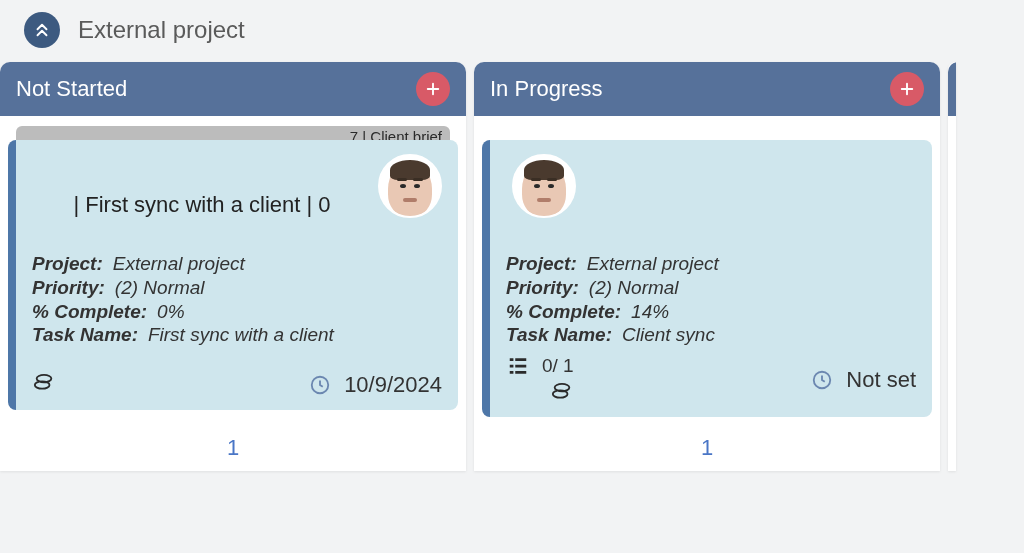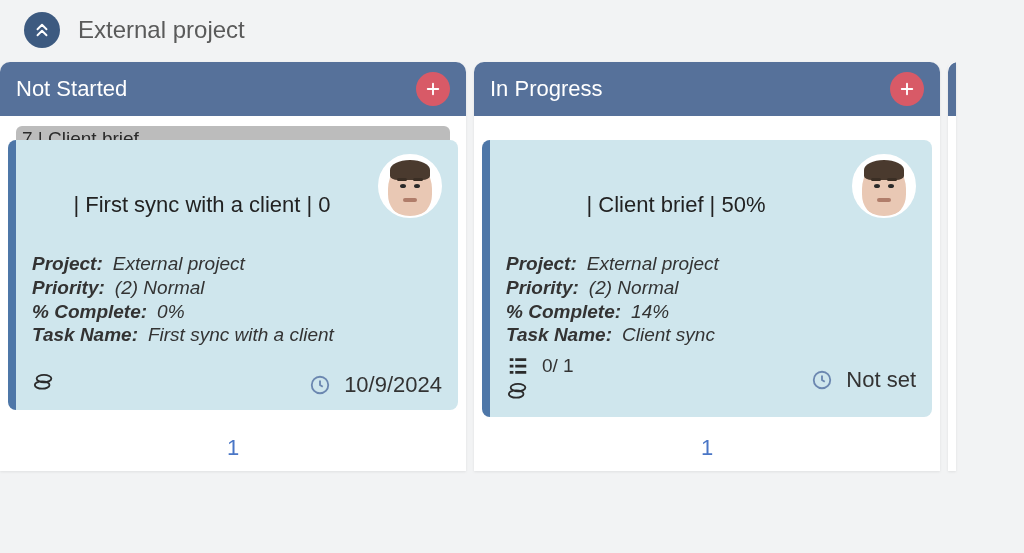--- a/index.html
+++ b/index.html
@@ -65,24 +65,25 @@
   }
   .col-body { padding: 24px 8px 10px 8px; flex: 1; }
   .card-wrap { position: relative; }
   .predecessor-chip {
     position: absolute;
     top: -14px;
     left: 8px;
     right: 8px;
     background: #bcbcbc;
     color: #2a2a2a;
-    font-size: 19px;
+    font-size: 15px;
     padding: 2px 8px 2px 6px;
     border-radius: 6px 6px 0 0;
     z-index: 0;
+    text-align: right;
   }
   .card {
     position: relative;
     background: #cfe6ed;
     border-left: 8px solid #4e77a8;
     border-radius: 8px;
     padding: 14px 16px 12px 16px;
     min-height: 270px;
     display: flex;
     flex-direction: column;
@@ -128,21 +129,21 @@
   .fields { font-size: 19px; line-height: 1.25; font-style: italic; }
   .field-row { display: flex; gap: 10px; }
   .field-label { font-weight: 700; }
   .card-spacer { flex: 1; }
   .card-foot {
     display: flex;
     align-items: center;
     justify-content: space-between;
     margin-top: 8px;
   }
-  .foot-left { display:flex; flex-direction:column; gap:6px; }
+  .foot-left { display:flex; flex-direction:column; gap:6px;align-items:flex-end; }
   .foot-left-row { display:flex; align-items:center; gap:12px; font-size:19px; }
   .icon { width:24px; height:22px; display:inline-flex; }
   .icon svg { width:100%; height:100%; stroke:#2b2b2b; fill:none; stroke-width:2; }
   .foot-right { display:flex; align-items:center; gap:12px; font-size:22px; color:#333; }
   .clock svg { stroke:#6b87b0; }
   .col-count {
     text-align: center;
     color: #4a76c6;
     font-size: 22px;
     padding: 8px 0 10px 0;
@@ -238,21 +239,20 @@
       <div class="add-btn">
         <svg viewBox="0 0 24 24" width="18" height="18">
             <path d="M12 5v14M5 12h14" stroke="#fff" stroke-width="2.5" stroke-linecap="round"></path>
           </svg>
       </div>
     </div>
     <div class="col-body">
       <div class="card-wrap">
         <div class="card">
           <div class="card-top">
-            <div class="card-title-line">| Client brief | 50%</div>
             <div class="avatar">
               <div class="face"></div>
                 <div class="hair"></div>
               <div class="brow l"></div>
                 <div class="brow r"></div>
               <div class="eye l"></div>
                 <div class="eye r"></div>
               <div class="mouth"></div>
             </div>
           </div>

